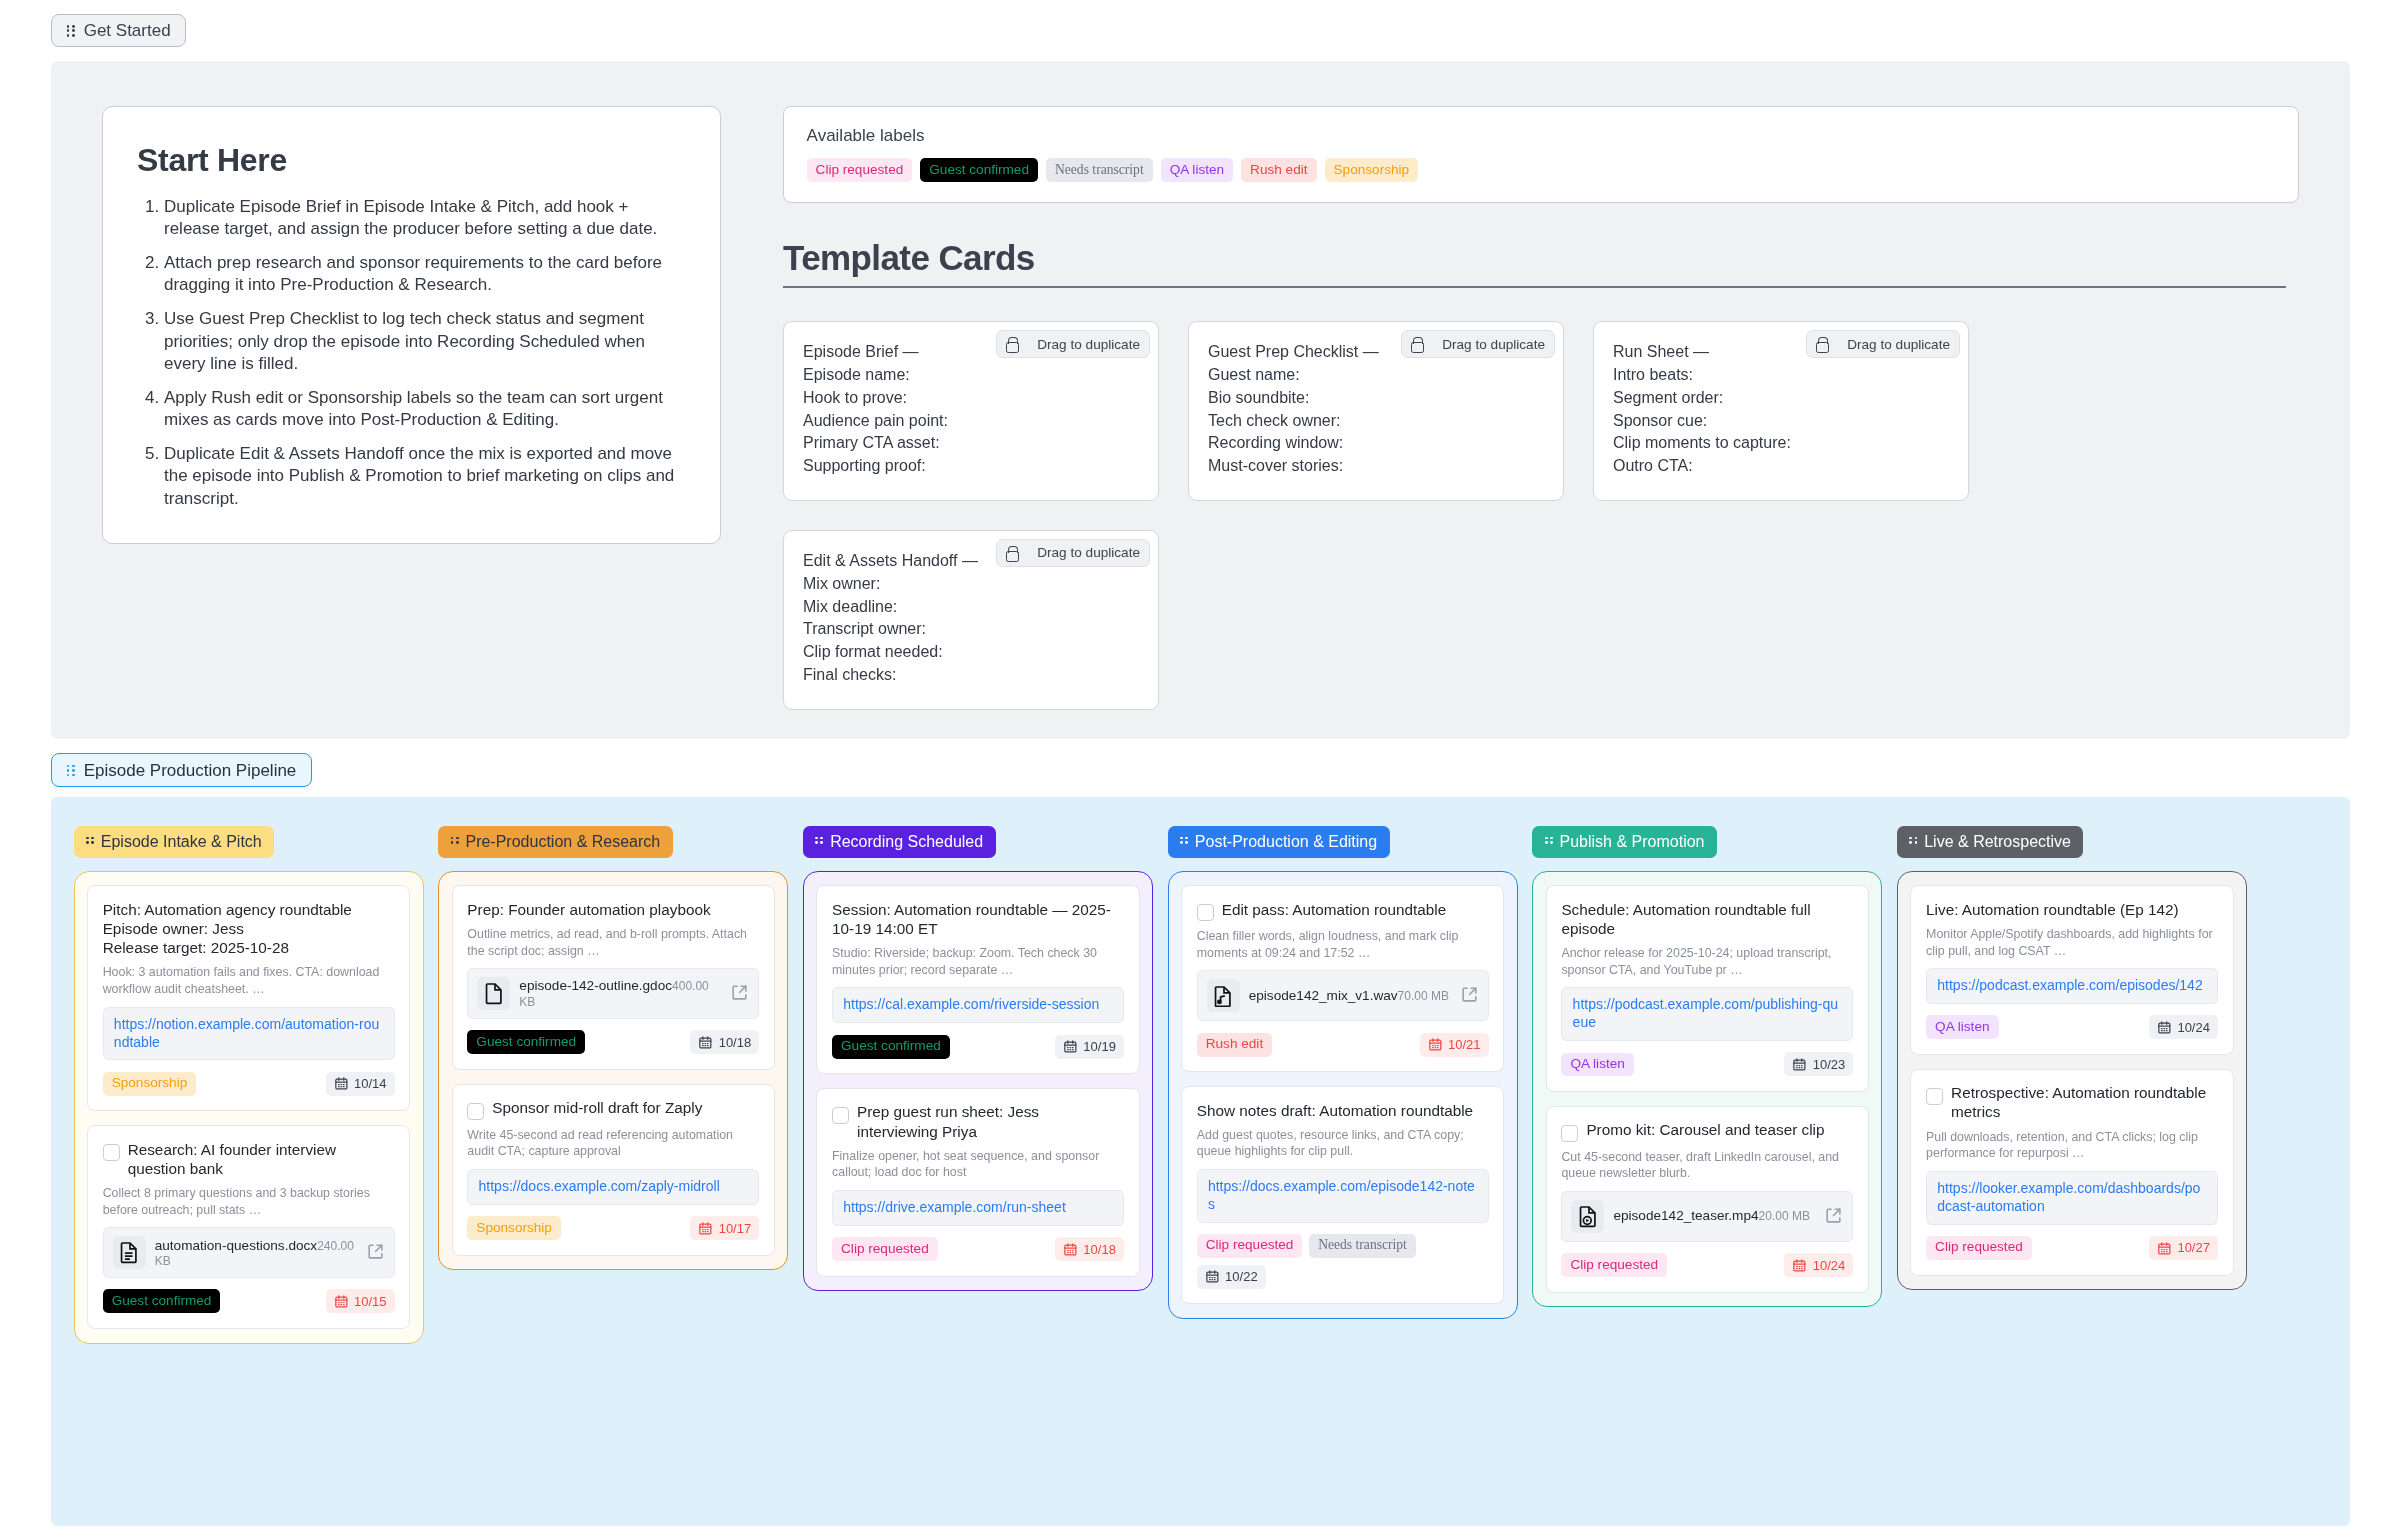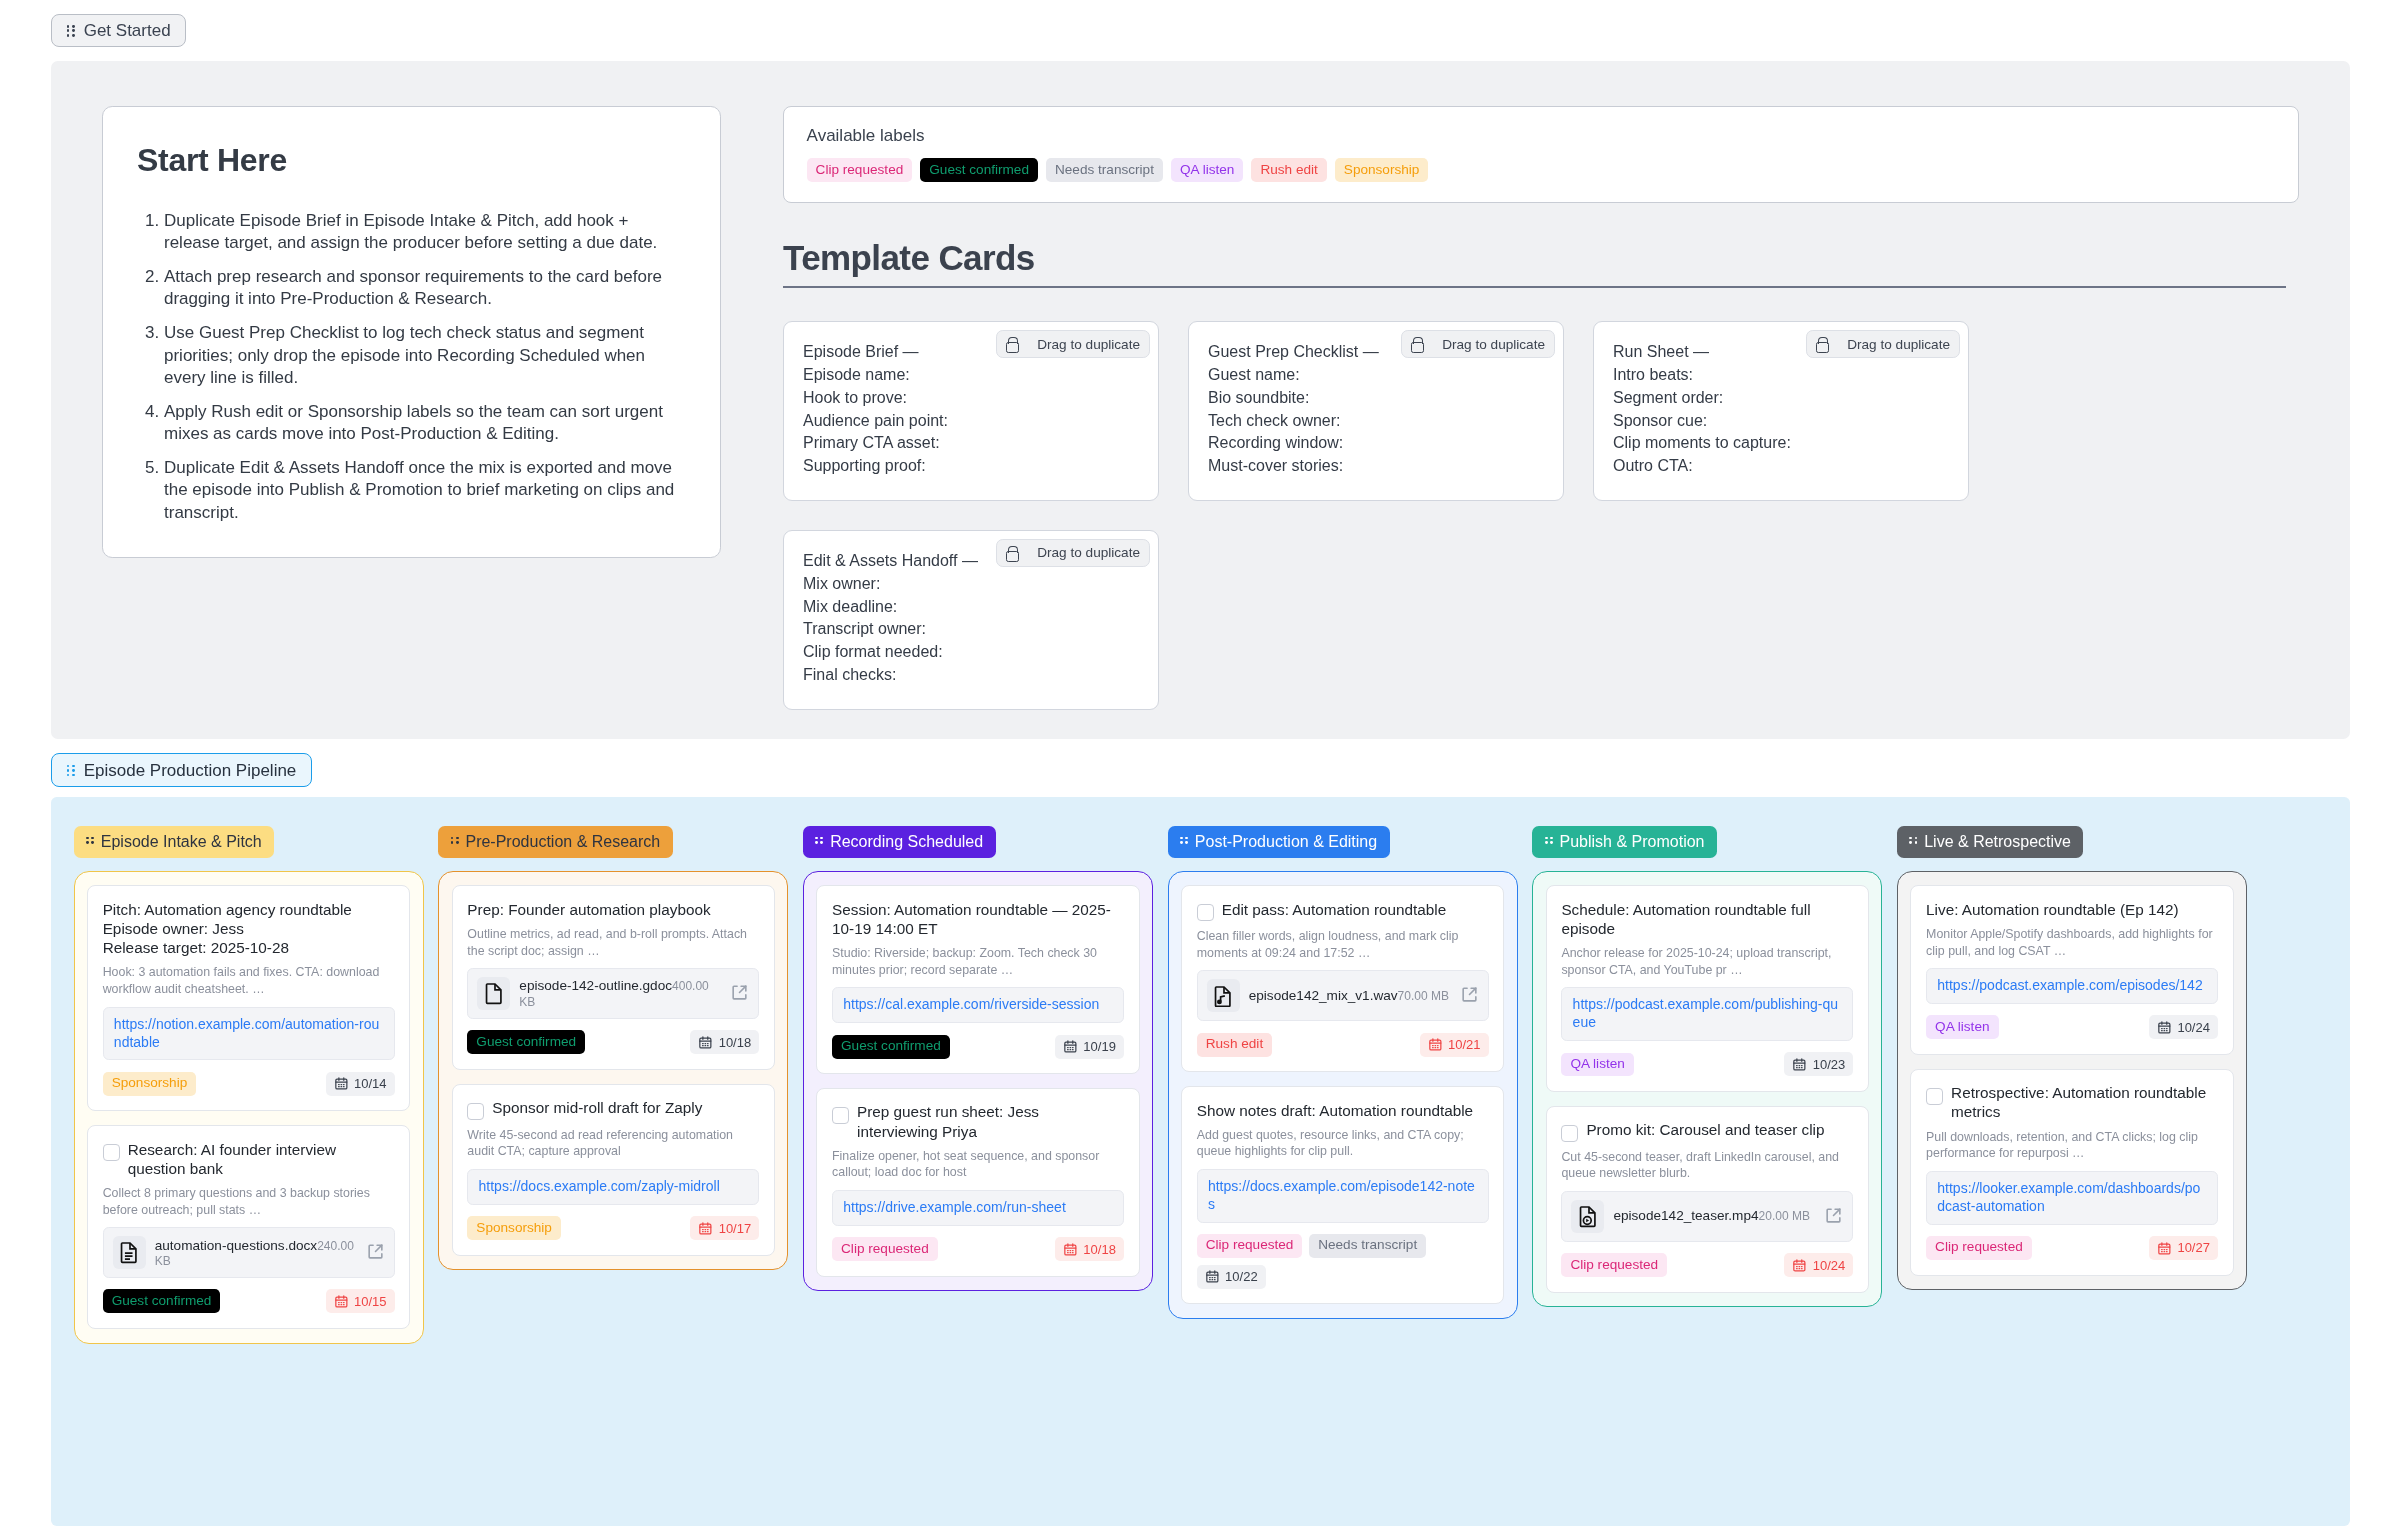--- a/index.html
+++ b/index.html
@@ -47,39 +47,39 @@
     position: relative;
   }
   .start-card {
     width: 619px;
     background: #fff;
     border: 1.1px solid #c8ccd4;
     border-radius: 10.2px;
     padding: 35px 34px 33px 34px;
     align-self: flex-start;
   }
-  .start-card h1 { font-size: 32px; font-weight: bold; letter-spacing: -0.3px; margin-bottom: 31px; color:#343b45;}
+  .start-card h1 { font-size: 32px; font-weight: bold; letter-spacing: -0.3px; margin-bottom: 17px; color:#343b45;}
   .start-card ol { padding-left: 27px; }
   .start-card li { font-size: 17px; line-height: 1.32; margin-bottom: 11.3px; color:#333a44;}
   .start-card li:last-child { margin-bottom: 0; }
 
   .right-col { flex: 1; }
   .labels-card {
     background: #fff; border: 1.1px solid #c8ccd4; border-radius: 8px;
     padding: 19px 22.6px 20.3px 22.6px;
   }
   .labels-card .lbl-title { font-size: 17px; color:#3a424e; margin-bottom: 12.4px; }
   .chip-row { display: flex; gap: 8px; flex-wrap: wrap; }
   .chip {
     font-size: 13.6px; padding: 4.5px 9px; border-radius: 5.1px; line-height: 1.1;
     white-space: nowrap;
   }
   .c-clip   { background:#fce7f3; color:#db2777; }
   .c-guest  { background:#000000; color:#0f9d6e; }
-  .c-needs  { background:#e7e8ed; color:#6b7280; }
+  .c-needs  { background:#e7e8ed; color:#6b7280;font-family:Liberation Serif, serif; }
   .c-qa     { background:#f3e4fd; color:#9333ea; }
   .c-rush   { background:#fde2e1; color:#ef4444; }
   .c-spon   { background:#fdeccb; color:#f59e0b; }
 
   .tpl-title {
     font-size: 35px; font-weight: bold; color: #3b424e;
     margin: 35px 0 0 0; letter-spacing:-0.6px;
   }
   .tpl-rule { border-bottom: 2.8px solid #6d7486; margin-top: 8px; width: 1503px; }
 

